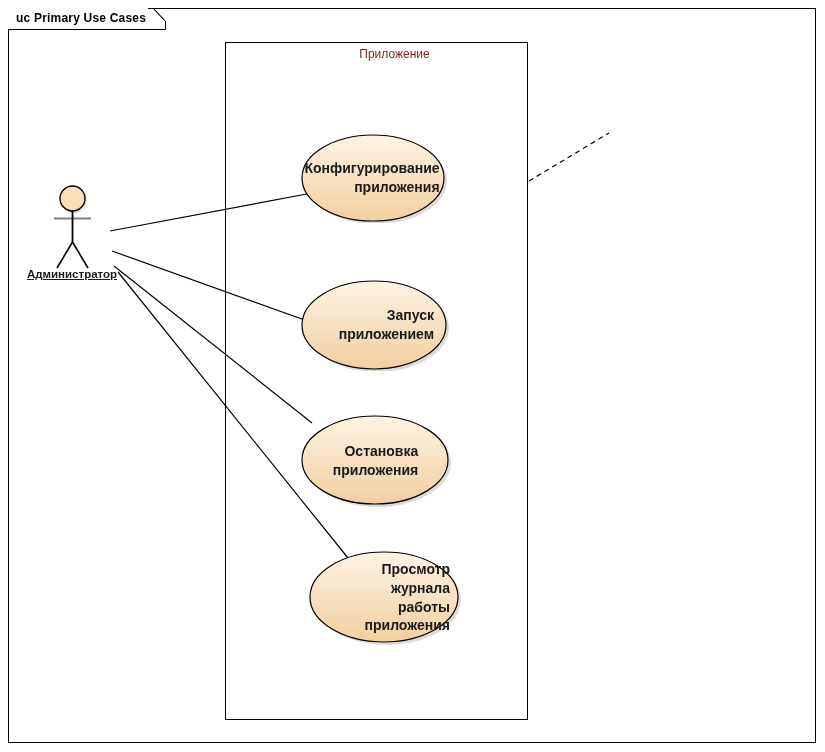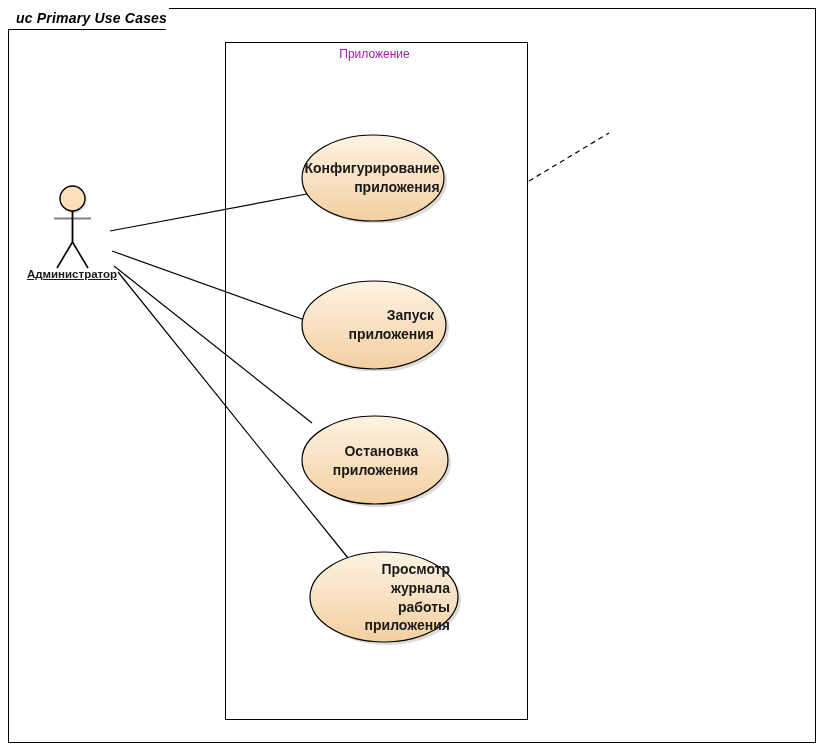--- a/index.html
+++ b/index.html
@@ -38,29 +38,28 @@
     top: 8px;
     height: 21px;
     box-sizing: border-box;
     background: #ffffff;
     display: flex;
     align-items: center;
     padding: 0 2px 0 8px;
     z-index: 6;
   }
   .title-tab-text {
-    font-size: 14px;
+    font-size: 12px;
     font-weight: bold;
     color: #000000;
     white-space: nowrap;
     letter-spacing: 0.2px;
     line-height: 1;
     position: relative;
     top: -1px;
-    font-style: italic;
   }
   .title-tab-shape {
     position: absolute;
     left: 8px;
     top: 8px;
     width: 158px;
     height: 22px;
     z-index: 5;
   }
 
@@ -70,26 +69,26 @@
     left: 225px;
     top: 42px;
     width: 303px;
     height: 678px;
     border: 1px solid #000000;
     box-sizing: border-box;
     background: transparent;
   }
   .boundary-label {
     position: absolute;
-    left: 223px;
+    left: 243px;
     top: 48px;
     width: 303px;
     text-align: center;
     font-size: 12px;
-    color: #a21caf;
+    color: #7f1d1d;
     line-height: 1.1;
   }
 
   
   .links {
     position: absolute;
     left: 0;
     top: 0;
     width: 825px;
     height: 752px;
@@ -206,21 +205,21 @@
     <svg width="152" height="92" viewBox="0 0 152 92">
       <defs>
         <linearGradient id="ucg2" x1="0" y1="0" x2="0" y2="1">
           <stop offset="0%" stop-color="#fdf3e3"></stop>
           <stop offset="100%" stop-color="#f3cfa1"></stop>
         </linearGradient>
       </defs>
       <ellipse cx="74" cy="46" rx="72" ry="44" fill="#b9b2a8" opacity="0.45" transform="translate(3,3)"></ellipse>
       <ellipse cx="74" cy="46" rx="72" ry="44" fill="url(#ucg2)" stroke="#000000" stroke-width="1.2"></ellipse>
     </svg>
-    <div class="usecase-label" style="padding-right:18px;">Запуск приложения</div>
+    <div class="usecase-label" style="padding-right:18px;">Запуск приложением</div>
   </div>
 
   <div class="usecase" style="left:300px; top:414px; width:155px; height:93px;">
     <svg width="155" height="93" viewBox="0 0 155 93">
       <defs>
         <linearGradient id="ucg3" x1="0" y1="0" x2="0" y2="1">
           <stop offset="0%" stop-color="#fdf3e3"></stop>
           <stop offset="100%" stop-color="#f3cfa1"></stop>
         </linearGradient>
       </defs>

